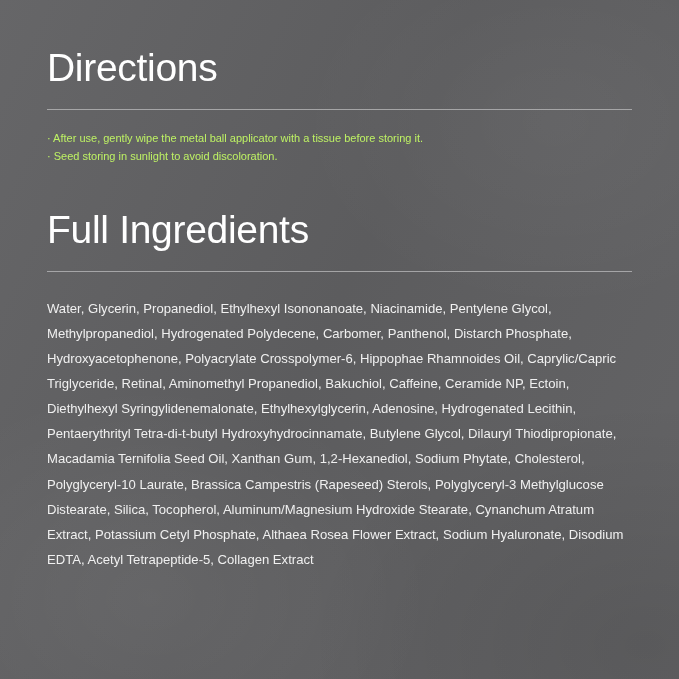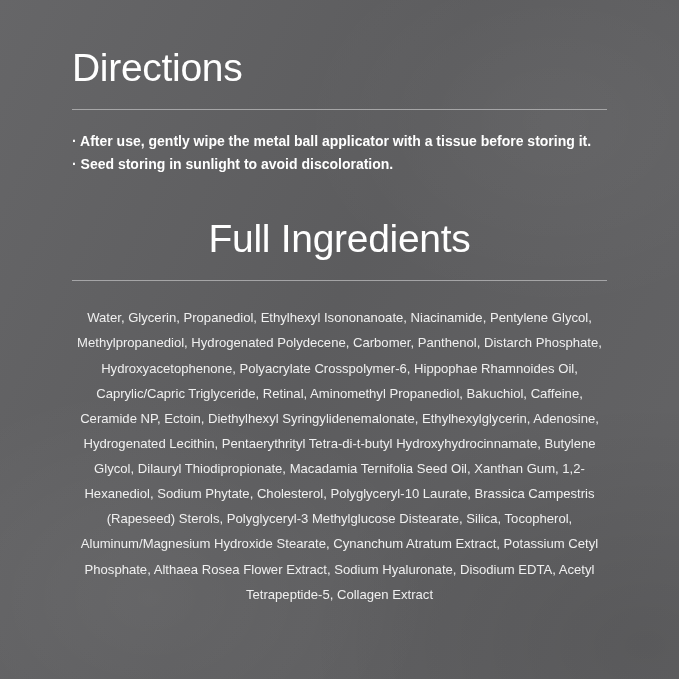--- a/index.html
+++ b/index.html
@@ -21,63 +21,62 @@
     inset: 0;
     background:
       radial-gradient(ellipse 60% 45% at 22% 88%, rgba(255,255,255,0.055), rgba(255,255,255,0) 70%),
       radial-gradient(ellipse 55% 40% at 82% 18%, rgba(255,255,255,0.04), rgba(255,255,255,0) 70%),
       radial-gradient(ellipse 70% 50% at 95% 95%, rgba(0,0,0,0.10), rgba(0,0,0,0) 72%),
       linear-gradient(115deg, rgba(255,255,255,0.03) 0%, rgba(0,0,0,0.05) 48%, rgba(255,255,255,0.02) 100%);
     pointer-events: none;
   }
   .page {
     position: relative;
-    padding: 0 72px;
+    padding: 0 47px;
     box-sizing: border-box;
     width: 679px;
   }
   h1.section-title {
     font-size: 39px;
     font-weight: 400;
     letter-spacing: -0.3px;
     margin: 0;
     color: #ffffff;
     line-height: 1;
   }
   #directions-title { padding-top: 48px; }
-  #ingredients-title { padding-top: 0; text-align: center; }
+  #ingredients-title { padding-top: 0; }
   .rule {
     height: 1px;
     background: #b9b9ba;
     opacity: 0.78;
     margin-top: 22px;
   }
   .lead {
     font-size: 15.4px;
     line-height: 1.72;
     color: #f3f3f3;
     margin-top: 20px;
     max-width: 560px;
     font-weight: 400;
   }
   .notes {
     margin-top: 20px;
-    font-size: 14px;
+    font-size: 11px;
     line-height: 1.62;
-    color: #ffffff;
-    font-weight: bold;
+    color: #bef264;
   }
   .note-line { white-space: nowrap; }
   .spacer-large { height: 44px; }
   .ingredients-body {
     margin-top: 24px;
     font-size: 13.1px;
     line-height: 1.92;
     color: #f0f0f0;
-    text-align: center;
+    text-align: left;
   }
 </style>
 </head>
 <body>
 
 <div class="bg-shade"></div>
 
 <div class="page">
 
   <section>

